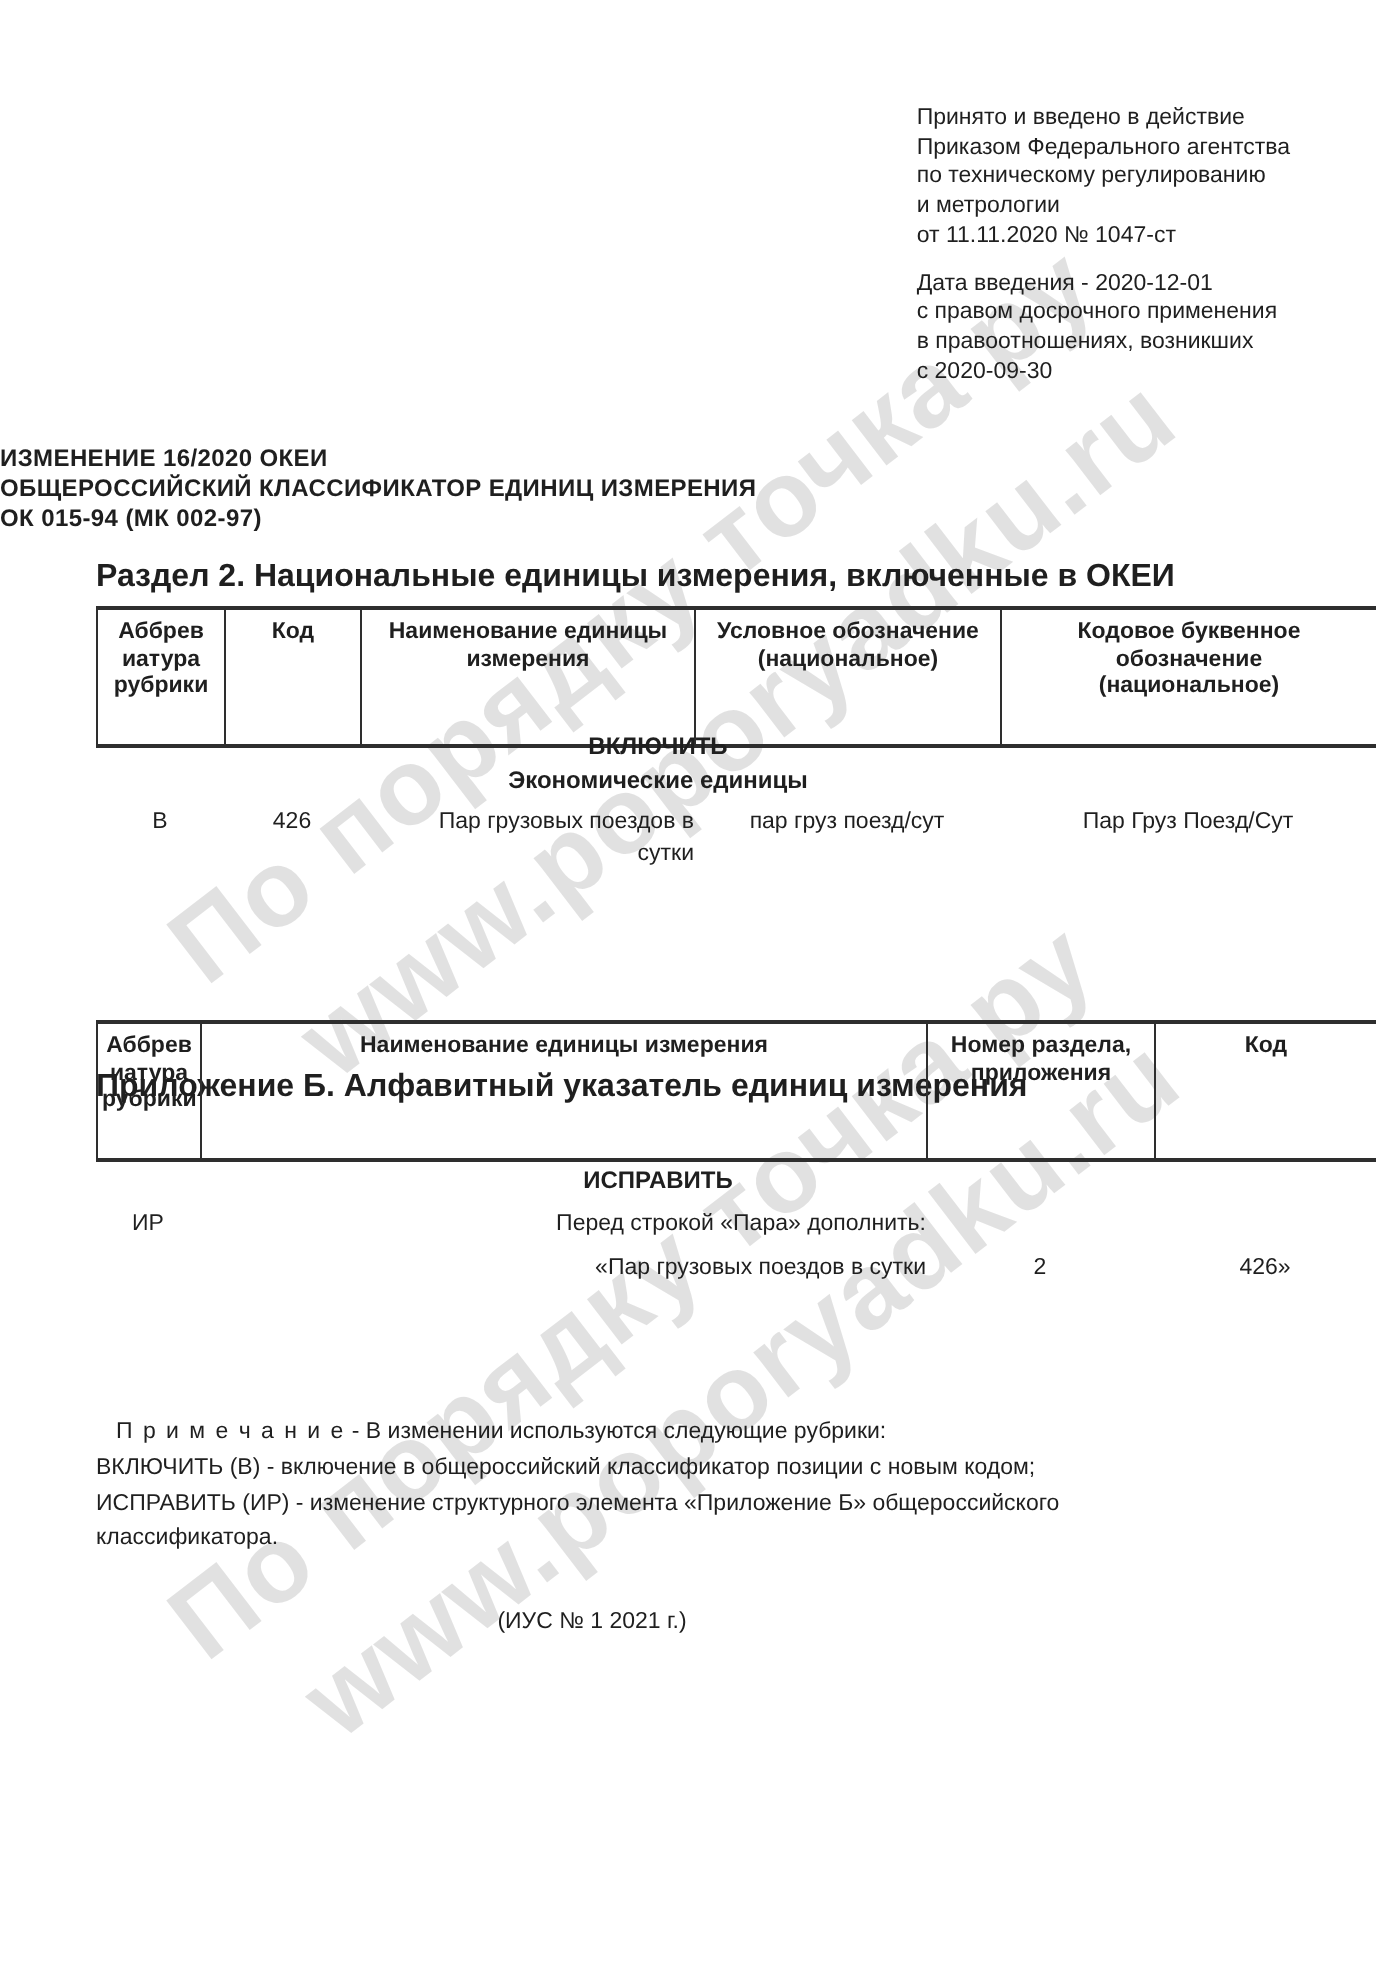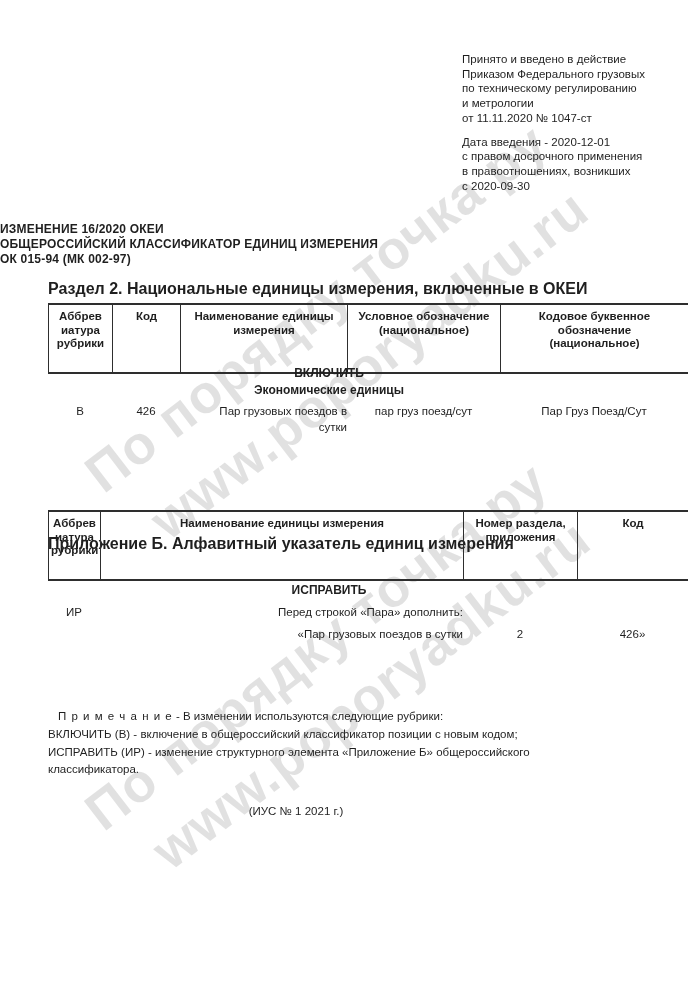--- a/index.html
+++ b/index.html
@@ -70,21 +70,21 @@
 
 <div id="page">
 
   <div class="wm" style="left:73px;top:793px;">По порядку точка ру</div>
   <div class="wm" style="left:140px;top:832px;">www.poporyadku.ru</div>
   <div class="wm" style="left:73px;top:455px;">По порядку точка ру</div>
   <div class="wm" style="left:138px;top:502px;">www.poporyadku.ru</div>
 
   <div class="abs right-block" style="top:52px;">
     <div>Принято и введено в действие</div>
-    <div>Приказом Федерального грузовых</div>
+    <div>Приказом Федерального агентства</div>
     <div>по техническому регулированию</div>
     <div>и метрологии</div>
     <div>от 11.11.2020 № 1047-ст</div>
     <div class="para2">
       <div>Дата введения - 2020-12-01</div>
       <div>с правом досрочного применения</div>
       <div>в правоотношениях, возникших</div>
       <div>с 2020-09-30</div>
     </div>
   </div>

